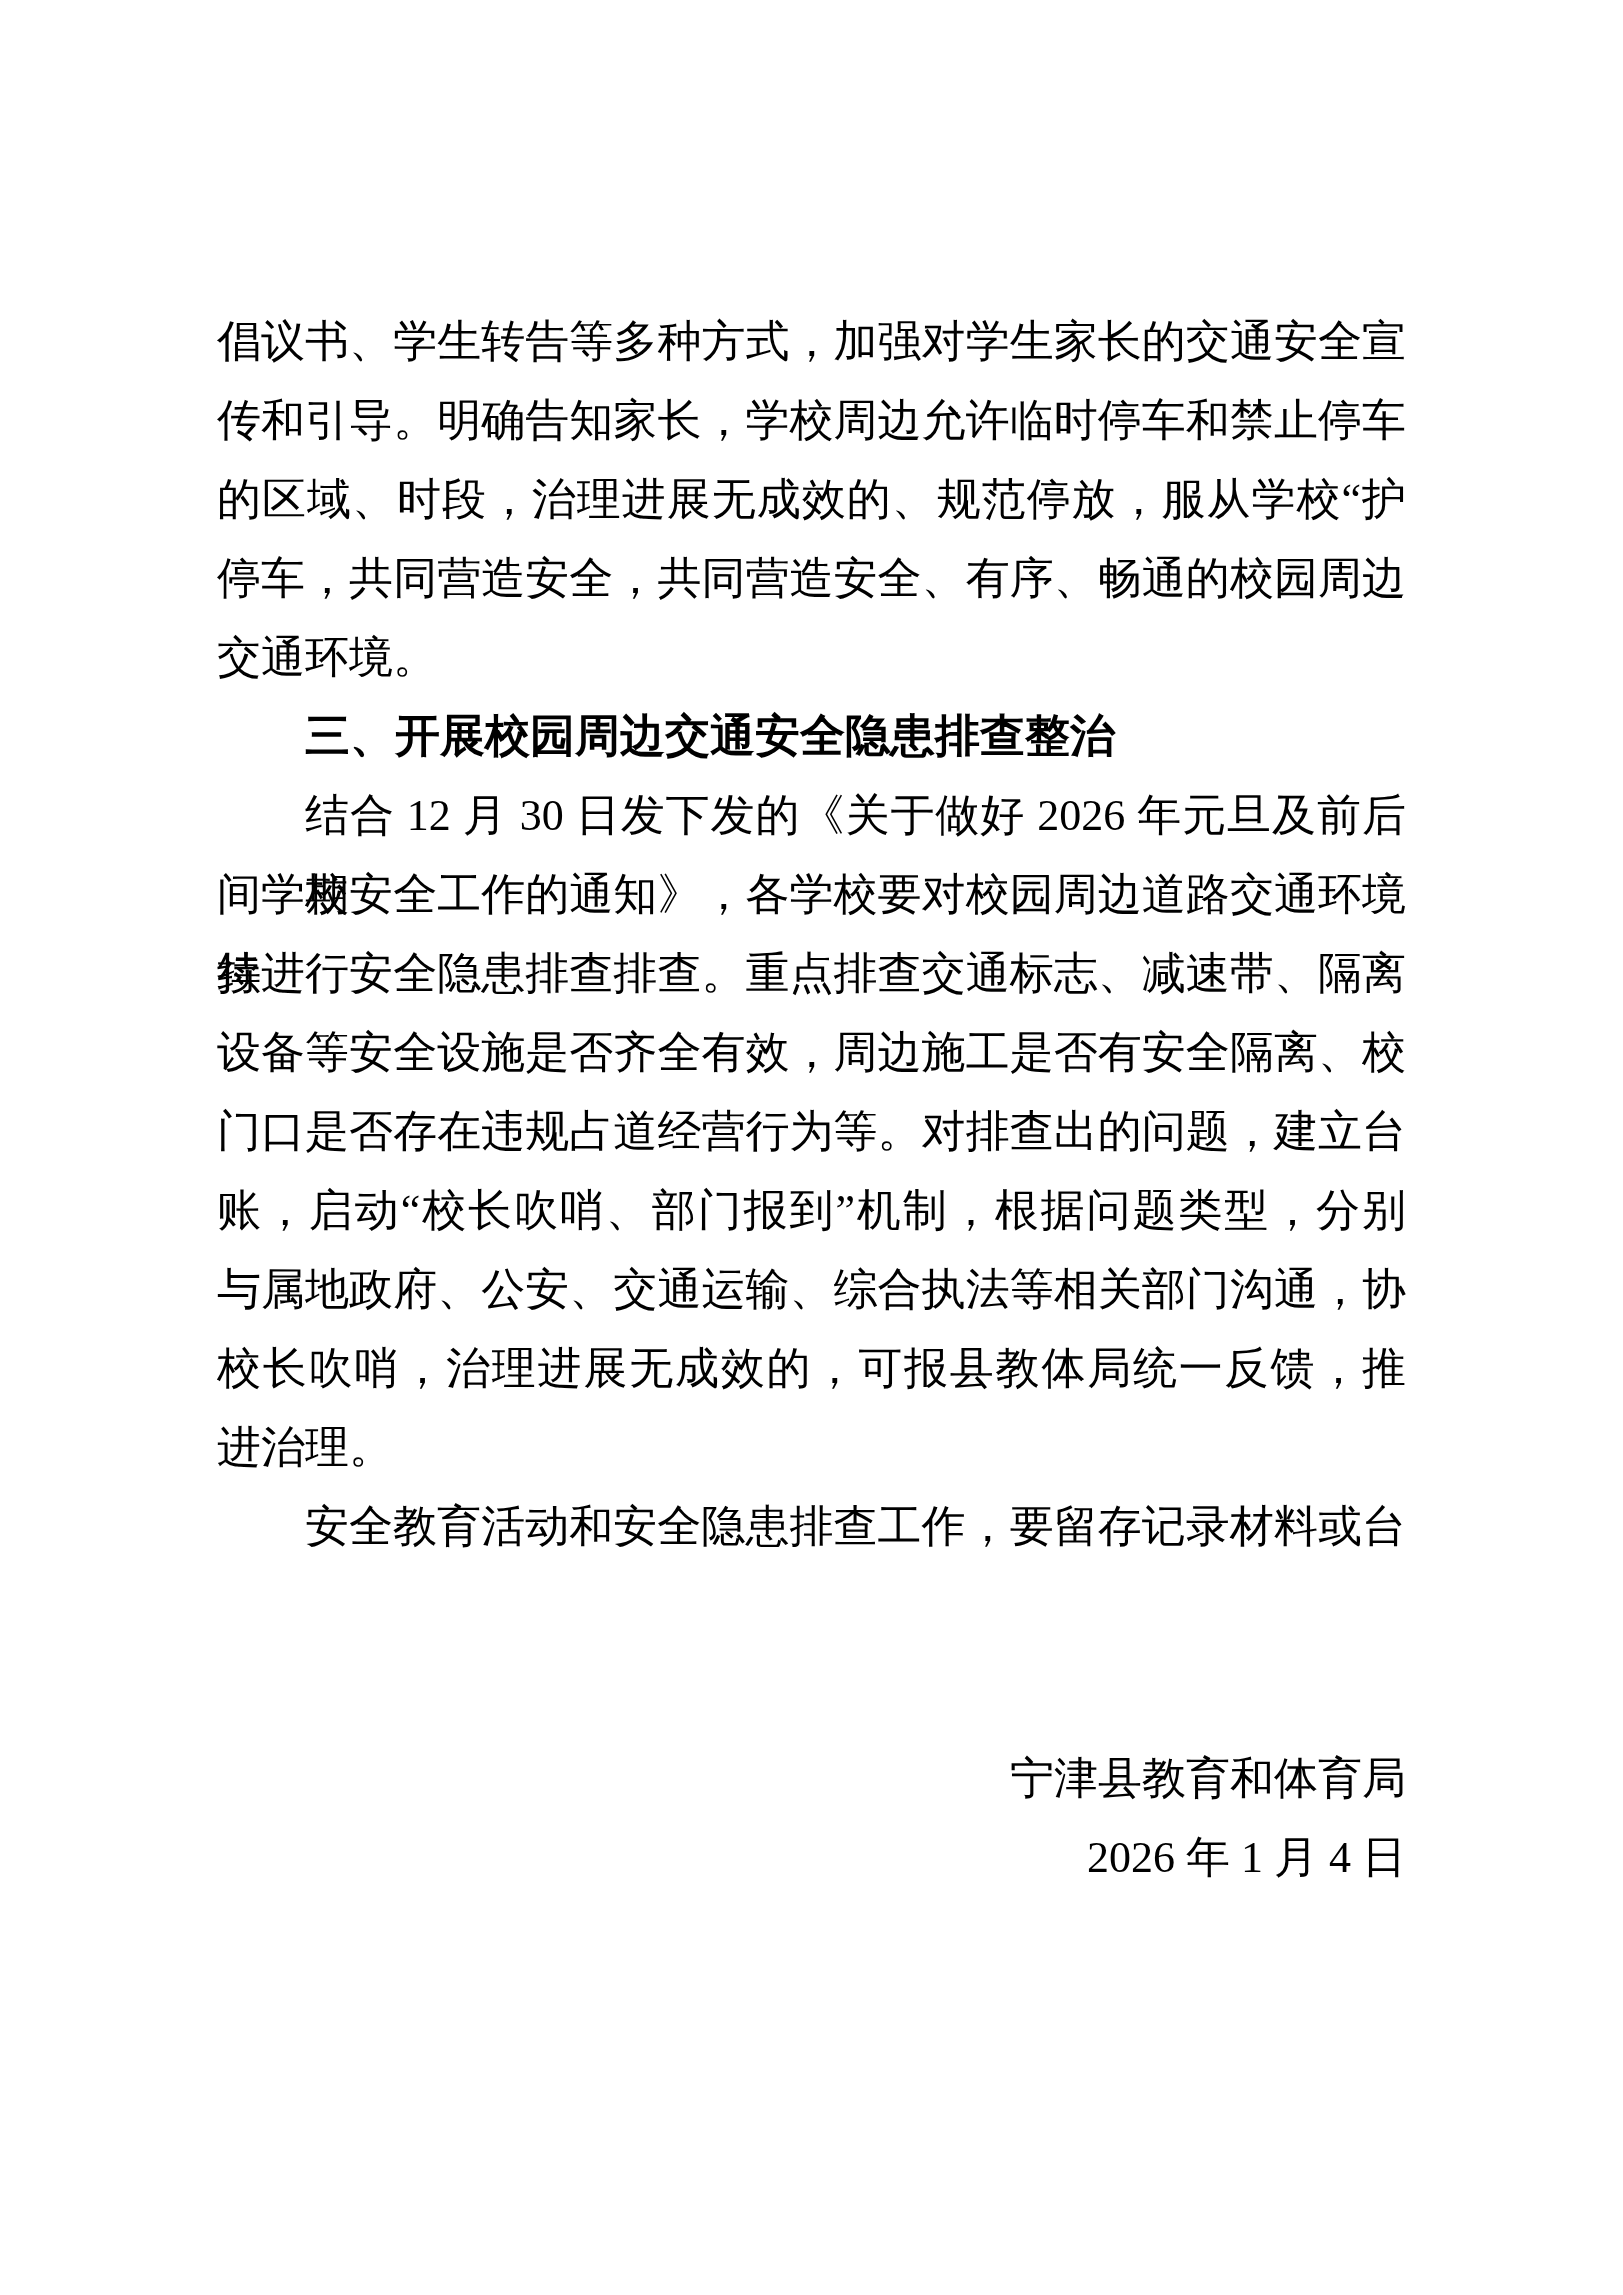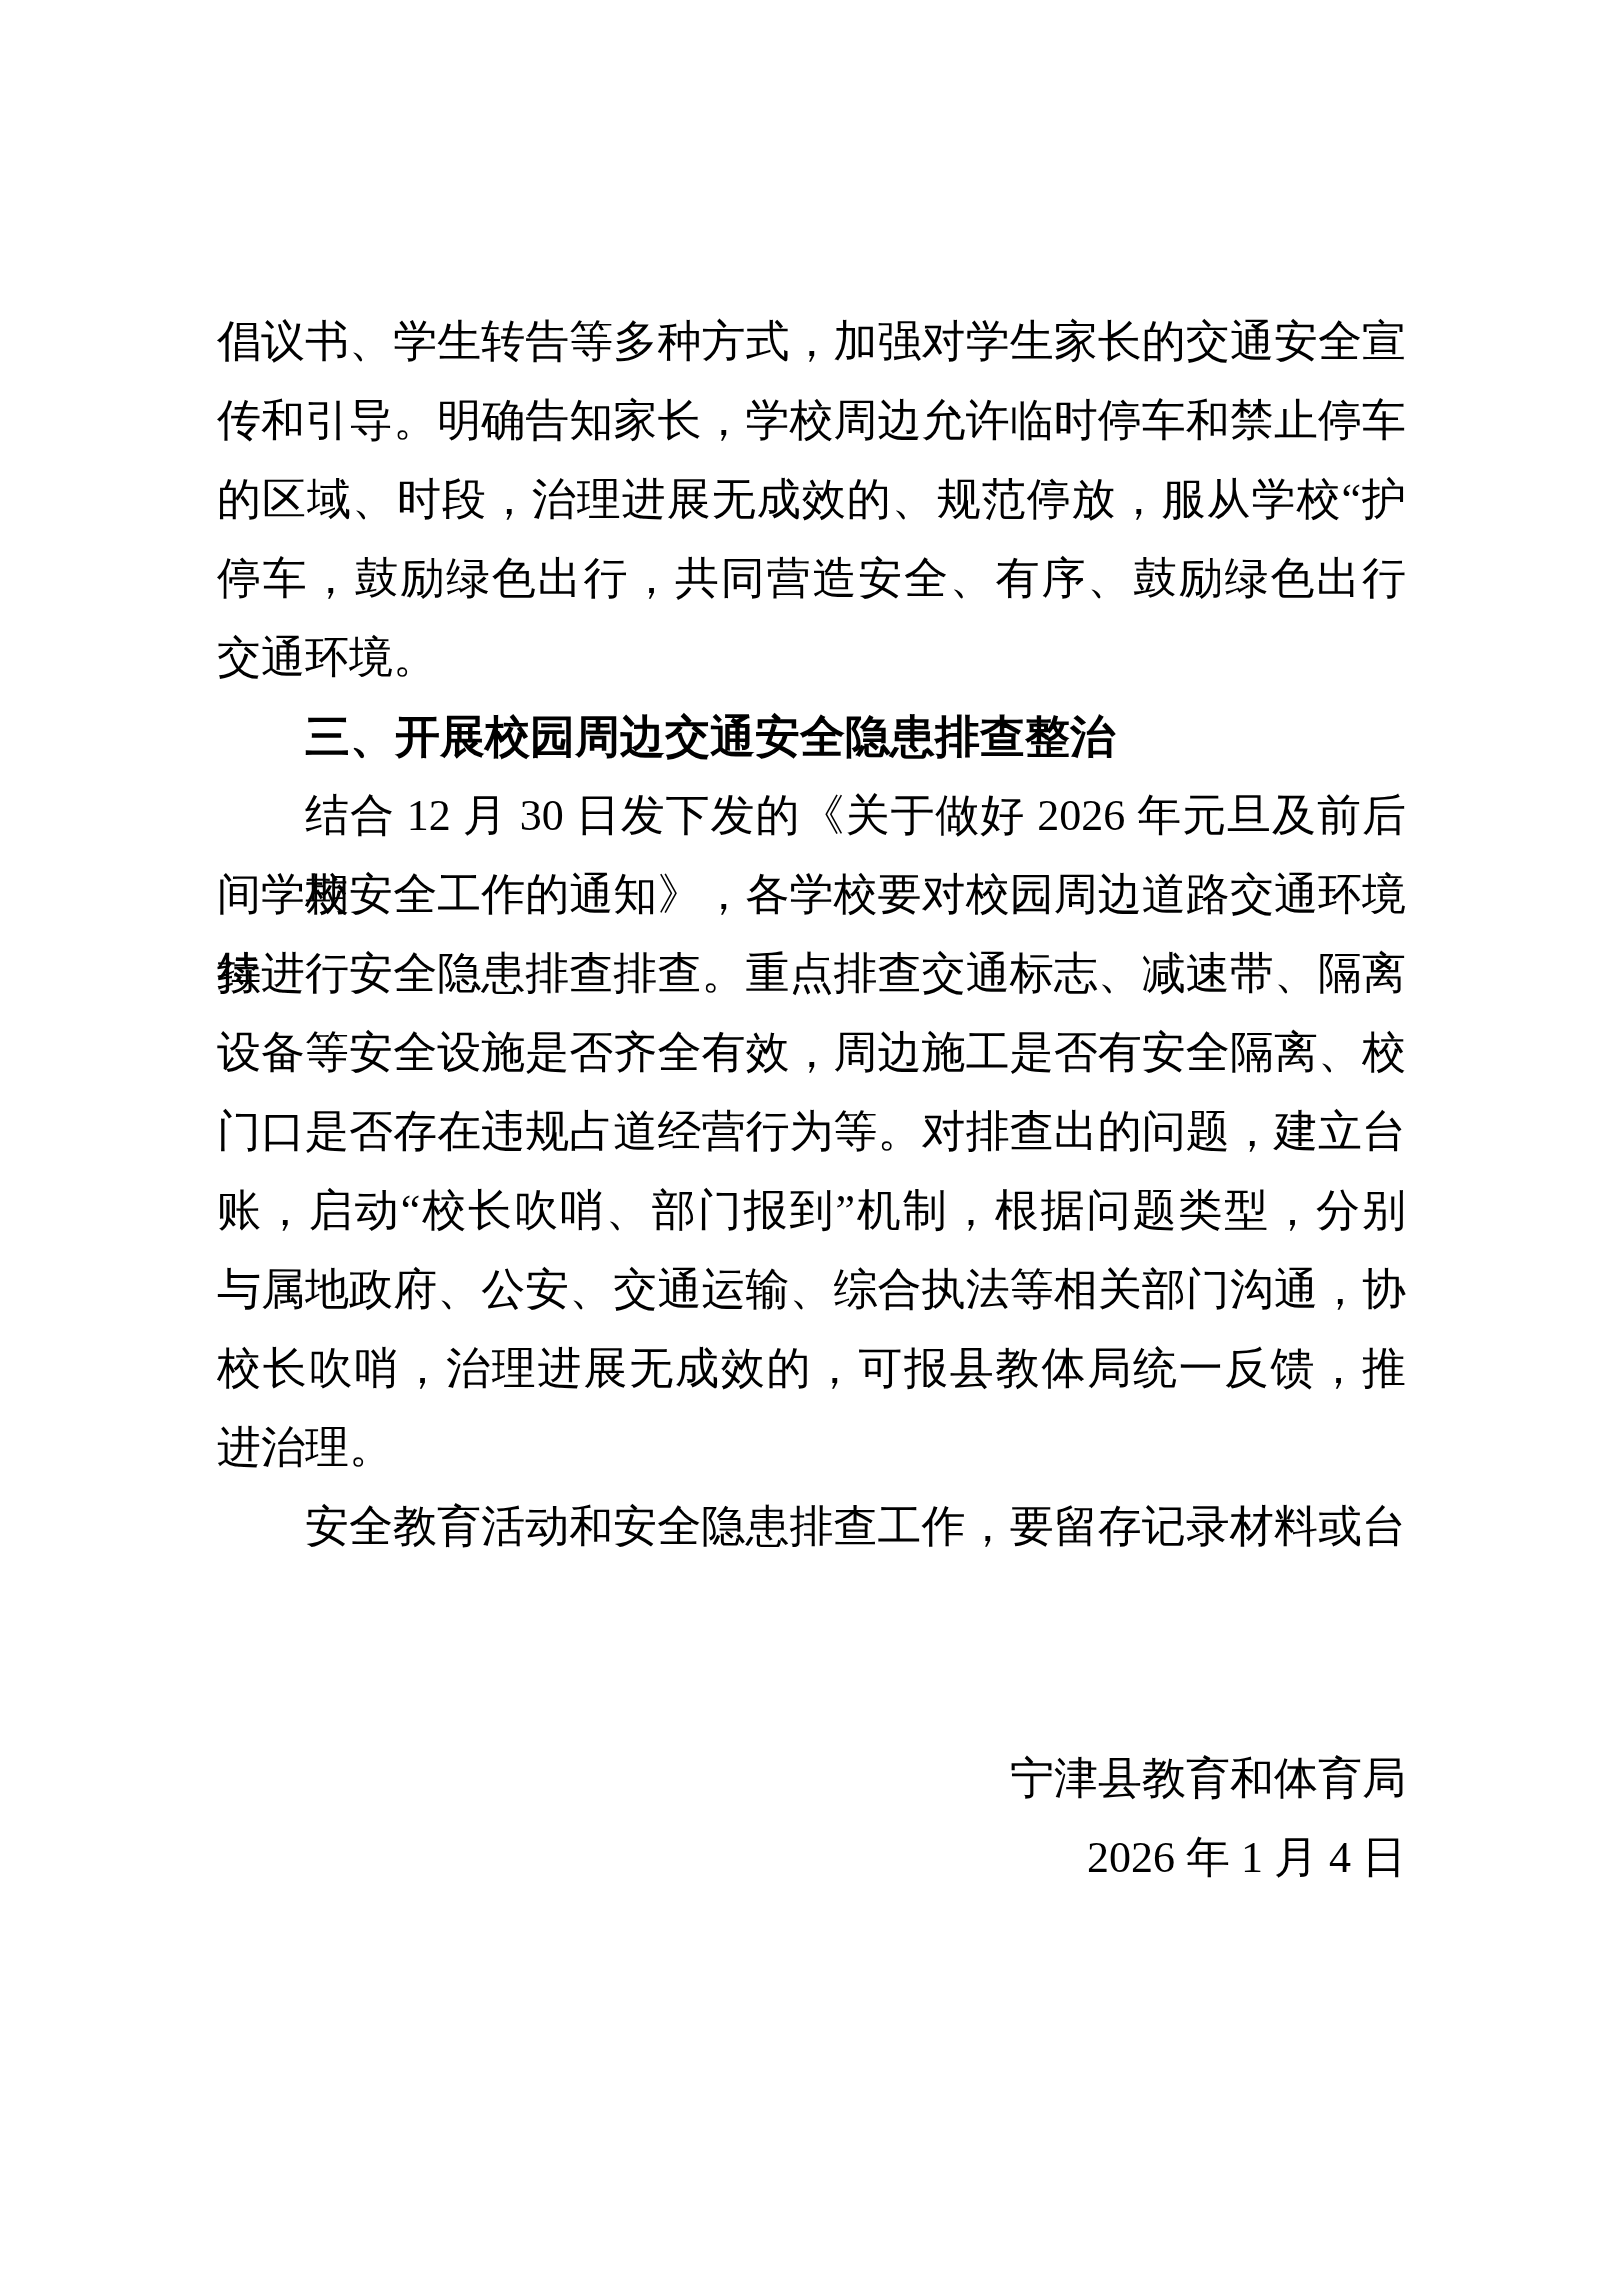--- a/index.html
+++ b/index.html
@@ -38,21 +38,21 @@
   }
   .line.justify {
     white-space: normal;
     text-align: justify;
     text-align-last: justify;
   }
   .line.indent {
     padding-left: 88px;
   }
   .line.heading {
-    font-family: Liberation Sans, sans-serif;
+    font-family: Liberation Serif, serif;
     font-weight: 700;
     font-size: 45px;
   }
   .signature-spacer {
     height: 173px;
   }
   .signature-block {
     margin-left: 616px;
     text-align: center;
   }
@@ -63,21 +63,21 @@
 </head>
 <body>
 
 <div class="page">
   <div class="content">
 
     <div>
       <div class="line justify">倡议书、学生转告等多种方式，加强对学生家长的交通安全宣</div>
       <div class="line justify">传和引导。明确告知家长，学校周边允许临时停车和禁止停车</div>
       <div class="line justify">的区域、时段，治理进展无成效的、规范停放，服从学校“护</div>
-      <div class="line justify">停车，鼓励绿色出行，共同营造安全、有序、鼓励绿色出行</div>
+      <div class="line justify">停车，共同营造安全，共同营造安全、有序、畅通的校园周边</div>
       <div class="line">交通环境。</div>
     </div>
 
     <div class="line heading indent">三、开展校园周边交通安全隐患排查整治</div>
 
     <div>
       <div class="line justify indent">结合 12 月 30 日发下发的《关于做好 2026 年元旦及前后期</div>
       <div class="line justify">间学校安全工作的通知》，各学校要对校园周边道路交通环境持</div>
       <div class="line justify">续进行安全隐患排查排查。重点排查交通标志、减速带、隔离</div>
       <div class="line justify">设备等安全设施是否齐全有效，周边施工是否有安全隔离、校</div>

